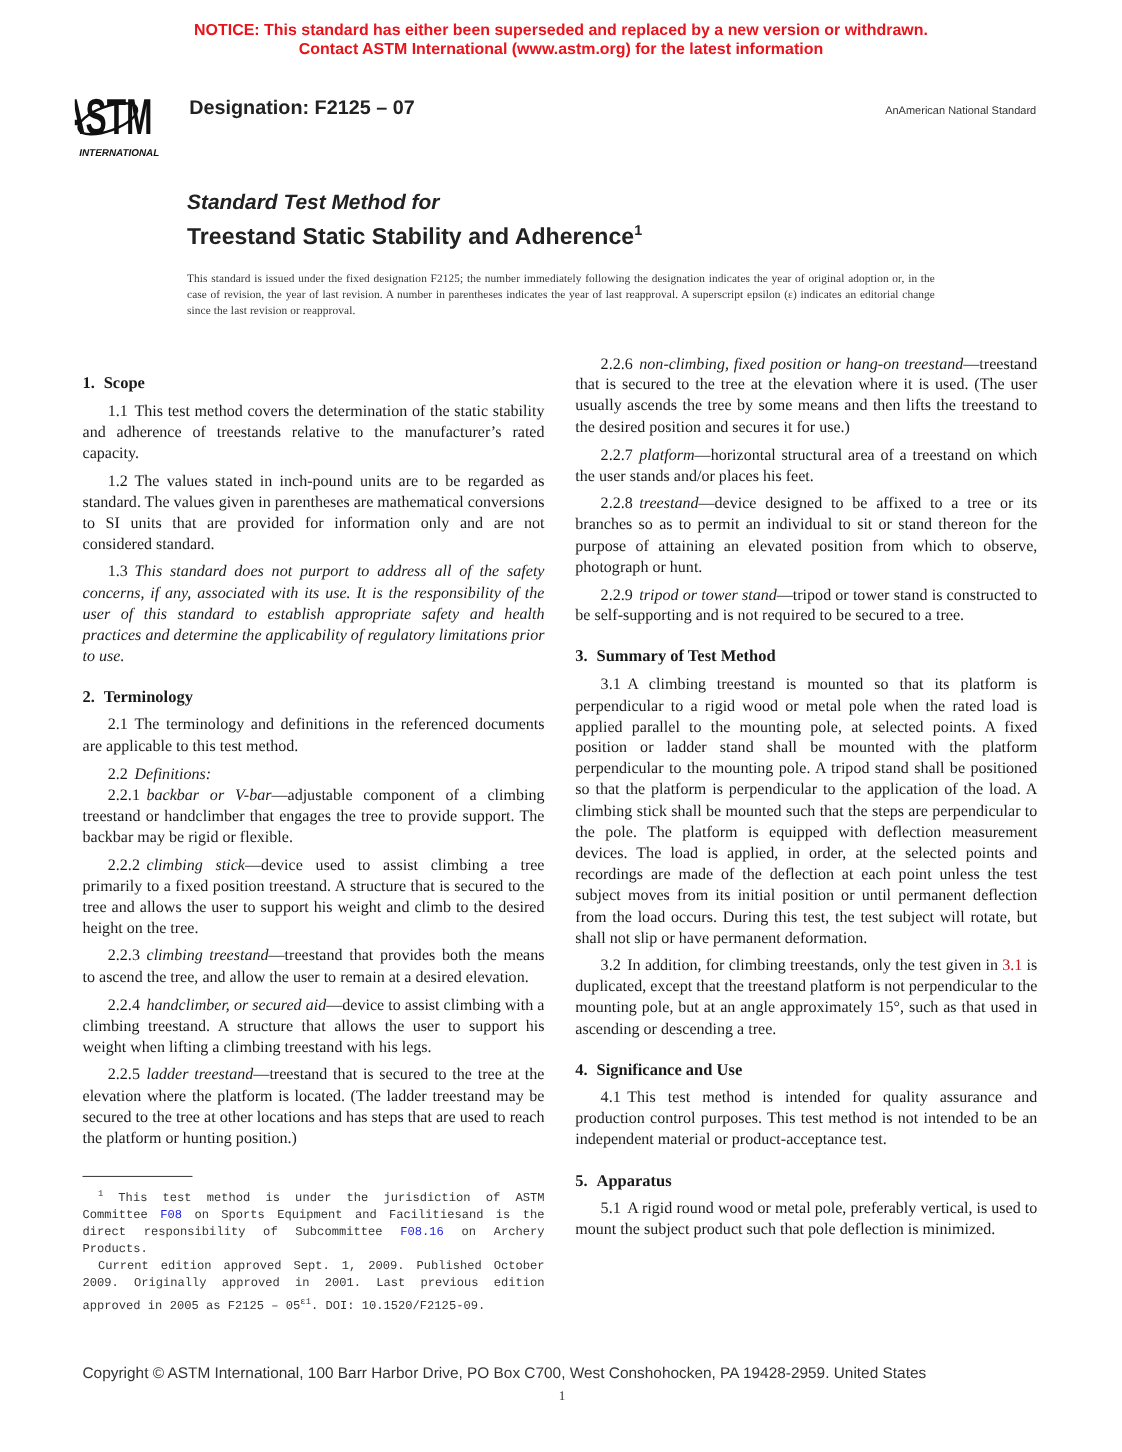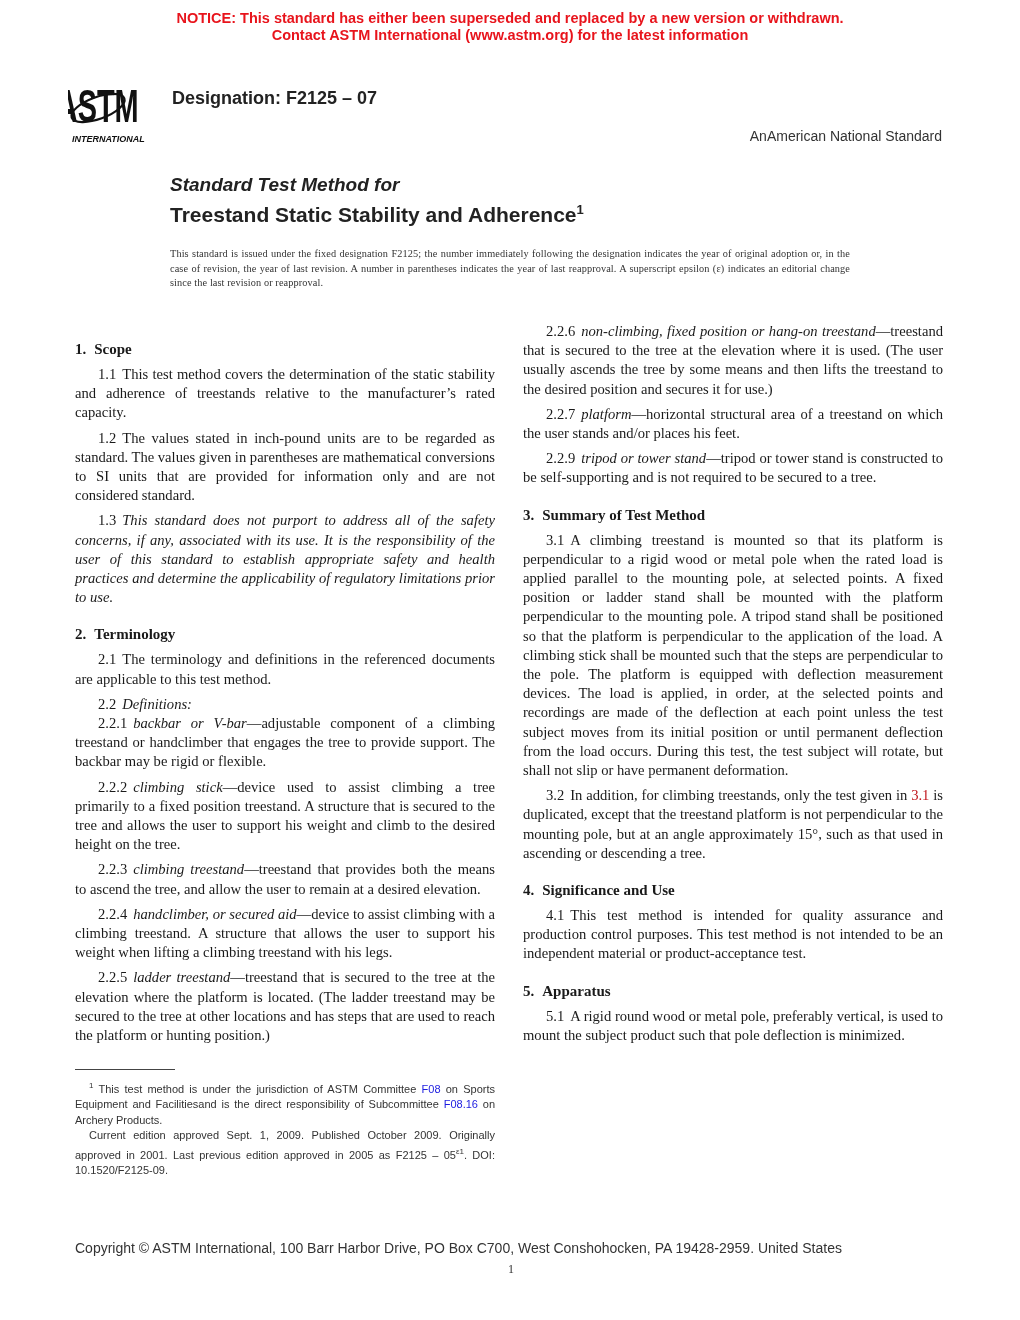--- a/index.html
+++ b/index.html
@@ -1,44 +1,44 @@
 <!DOCTYPE html>
 <html><head>
 <meta charset="utf-8">
 <style>
   html, body { margin: 0; padding: 0; background: #ffffff; }
   body { width: 1020px; height: 1320px; position: relative; overflow: hidden; color: #1a1a1a; }
-  .notice { position: absolute; left: 0; width: 1020px; top: 10px; text-align: center;
+  .notice { position: absolute; left: 0; width: 1020px; top: 20px; text-align: center;
     font-family: "Liberation Sans", sans-serif; font-weight: bold; color: #e8141c; font-size: 14.5px; line-height: 17px; }
   .logo { position: absolute; left: 68px; top: 76px; width: 96px; height: 70px; }
   .designation { position: absolute; left: 172px; top: 88px; font-family: "Liberation Sans", sans-serif;
     font-size: 18px; font-weight: bold; color: #222; }
   .ans { position: absolute; right: 78px; top: 96px; font-family: "Liberation Sans", sans-serif;
-    font-size: 14px; color: #333; margin-top: 32px; }
+    font-size: 10px; color: #333; }
   .title { position: absolute; left: 170px; top: 173px; font-family: "Liberation Sans", sans-serif;
     font-weight: bold; color: #222; }
   .title .l1 { font-size: 19px; line-height: 24px; font-style: italic; }
   .title .l2 { font-size: 21px; line-height: 26px; }
   .title sup { font-size: 13px; vertical-align: 8px; }
   .issued { position: absolute; left: 170px; top: 247px; width: 680px; font-family: "Liberation Serif", serif;
     font-size: 10.3px; line-height: 14.5px; color: #333; text-align: justify; letter-spacing: 0.1px; }
   .col { position: absolute; top: 322px; width: 420px; font-family: "Liberation Serif", serif;
     font-size: 14.6px; line-height: 19.2px; color: #1a1a1a; }
   .col.left { left: 75px; }
   .col.right { left: 523px; }
   .col p { margin: 0 0 6px 0; text-indent: 23px; text-align: justify; }
   .col p.tight { margin-bottom: 0; }
   .col h2 { margin: 17px 0 6px 0; font-size: 15px; font-weight: bold; line-height: 20px; }
   .col h2 .n { margin-right: 8px; }
   .col .num { margin-right: 6px; }
   .col em { font-style: italic; margin-top: 22px; }
   .link-red { color: #c0151c; }
   .link-blue { color: #1b1be0; }
   .fn-rule { position: absolute; left: 75px; top: 1069px; width: 100px; border-top: 1px solid #444; }
-  .footnote { position: absolute; left: 75px; top: 1078px; width: 420px; font-family: Liberation Sans, sans-serif;
+  .footnote { position: absolute; left: 75px; top: 1078px; width: 420px; font-family: Liberation Mono, monospace;
     font-size: 11px; line-height: 15.5px; color: #333; }
   .footnote p { margin: 0; text-indent: 14px; text-align: justify; }
   .footnote sup { font-size: 8px; }
   .copyright { position: absolute; left: 75px; top: 1240px; font-family: "Liberation Sans", sans-serif;
     font-size: 14px; color: #333; }
   .pagenum { position: absolute; left: 508px; top: 1262px; font-family: "Liberation Serif", serif;
     font-size: 12px; color: #333; }
 </style>
 </head>
 <body>
@@ -78,20 +78,21 @@
   <p><span class="num">2.2.1</span><em>backbar or V-bar</em><span>—adjustable component of a climbing treestand or handclimber that engages the tree to provide support. The backbar may be rigid or flexible.</span></p>
   <p><span class="num">2.2.2</span><em>climbing stick</em><span>—device used to assist climbing a tree primarily to a fixed position treestand. A structure that is secured to the tree and allows the user to support his weight and climb to the desired height on the tree.</span></p>
   <p><span class="num">2.2.3</span><em>climbing treestand</em><span>—treestand that provides both the means to ascend the tree, and allow the user to remain at a desired elevation.</span></p>
   <p><span class="num">2.2.4</span><em>handclimber, or secured aid</em><span>—device to assist climbing with a climbing treestand. A structure that allows the user to support his weight when lifting a climbing treestand with his legs.</span></p>
   <p><span class="num">2.2.5</span><em>ladder treestand</em><span>—treestand that is secured to the tree at the elevation where the platform is located. (The ladder treestand may be secured to the tree at other locations and has steps that are used to reach the platform or hunting position.)</span></p>
 </div>
 
 <div class="col right">
   <p><span class="num">2.2.6</span><em>non-climbing, fixed position or hang-on treestand</em><span>—treestand that is secured to the tree at the elevation where it is used. (The user usually ascends the tree by some means and then lifts the treestand to the desired position and secures it for use.)</span></p>
   <p><span class="num">2.2.7</span><em>platform</em><span>—horizontal structural area of a treestand on which the user stands and/or places his feet.</span></p>
+  <p><span class="num">2.2.8</span><em>treestand</em><span>—device designed to be affixed to a tree or its branches so as to permit an individual to sit or stand thereon for the purpose of attaining an elevated position from which to observe, photograph or hunt.</span></p>
   <p style="margin-bottom:10px"><span class="num">2.2.9</span><em>tripod or tower stand</em><span>—tripod or tower stand is constructed to be self-supporting and is not required to be secured to a tree.</span></p>
 
   <h2><span class="n">3.</span><span>Summary of Test Method</span></h2>
   <p><span class="num">3.1</span><span>A climbing treestand is mounted so that its platform is perpendicular to a rigid wood or metal pole when the rated load is applied parallel to the mounting pole, at selected points. A fixed position or ladder stand shall be mounted with the platform perpendicular to the mounting pole. A tripod stand shall be positioned so that the platform is perpendicular to the application of the load. A climbing stick shall be mounted such that the steps are perpendicular to the pole. The platform is equipped with deflection measurement devices. The load is applied, in order, at the selected points and recordings are made of the deflection at each point unless the test subject moves from its initial position or until permanent deflection from the load occurs. During this test, the test subject will rotate, but shall not slip or have permanent deformation.</span></p>
   <p style=""><span class="num">3.2</span><span>In addition, for climbing treestands, only the test given in </span><span class="link-red">3.1</span><span> is duplicated, except that the treestand platform is not perpendicular to the mounting pole, but at an angle approximately 15°, such as that used in ascending or descending a tree.</span></p>
 
   <h2><span class="n">4.</span><span>Significance and Use</span></h2>
   <p style="margin-bottom:10px"><span class="num">4.1</span><span>This test method is intended for quality assurance and production control purposes. This test method is not intended to be an independent material or product-acceptance test.</span></p>
 
   <h2><span class="n">5.</span><span>Apparatus</span></h2>

